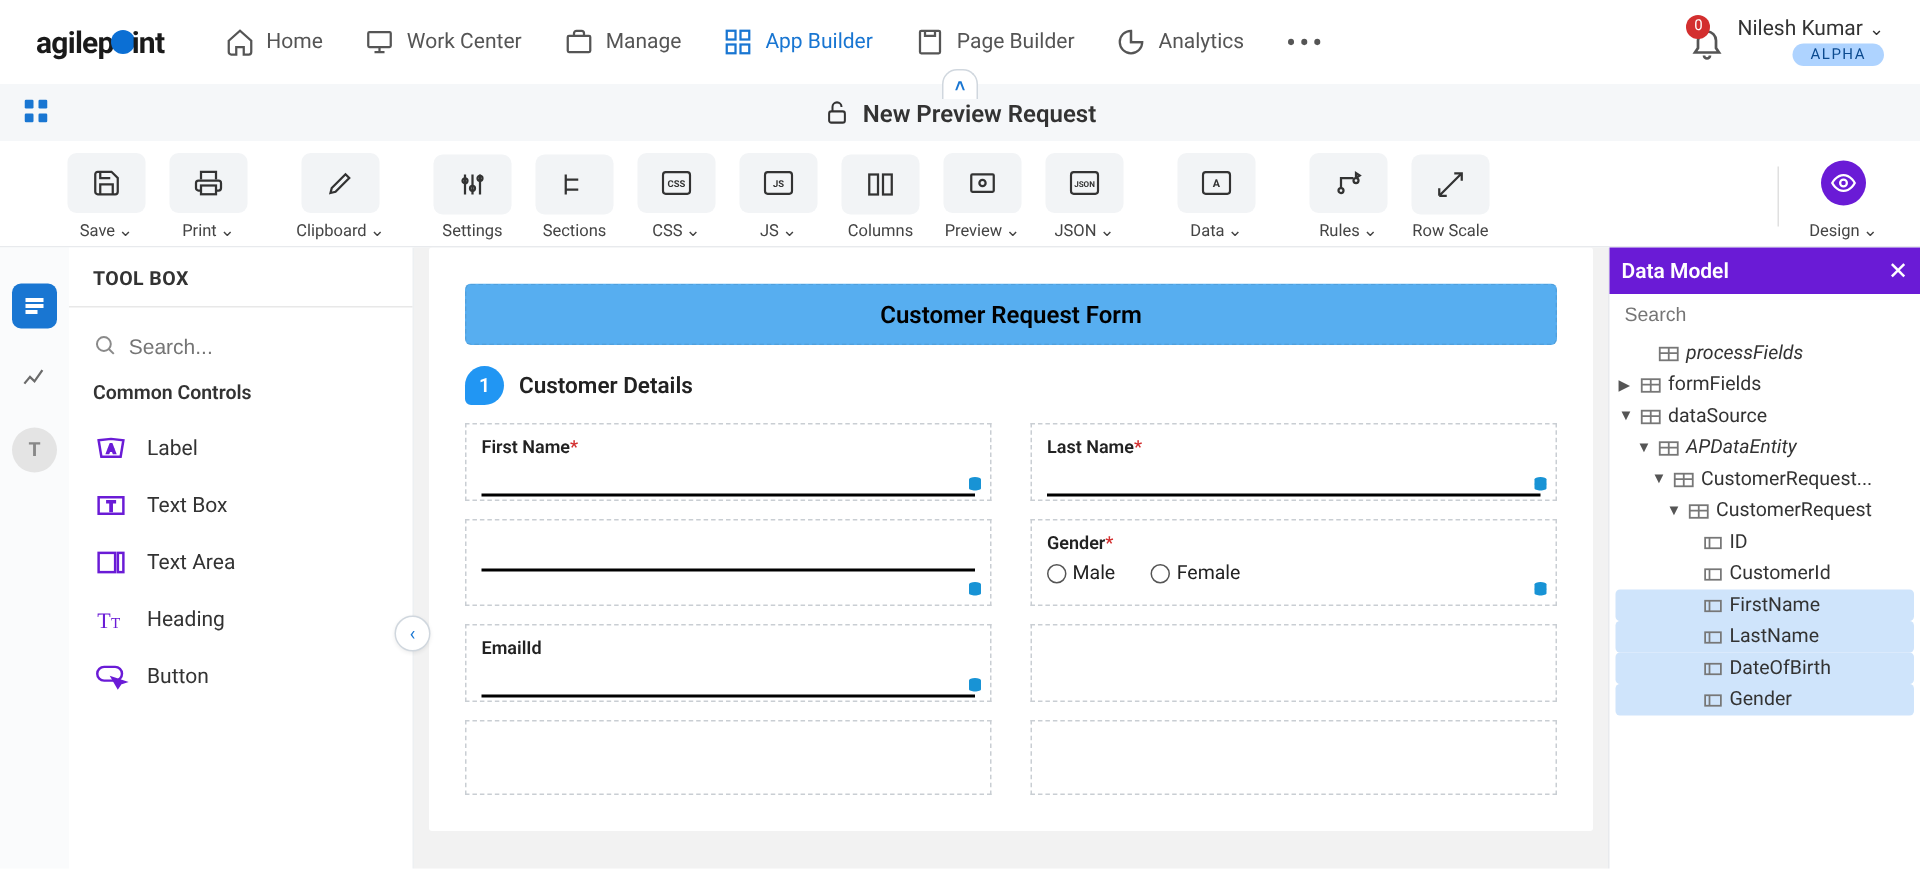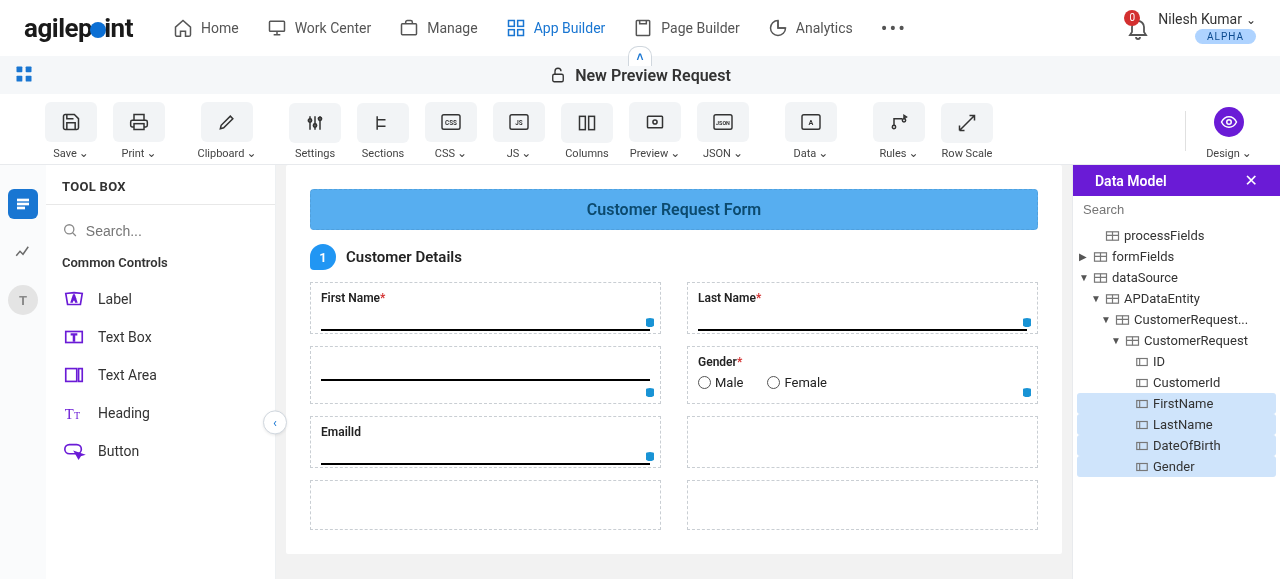--- a/index.html
+++ b/index.html
@@ -1,20 +1,20 @@
 <!DOCTYPE html>
 <html><head>
 <meta charset="utf-8">
 <style>
 * { box-sizing: border-box; margin: 0; padding: 0; }
 body { font-family: -apple-system, BlinkMacSystemFont, "Segoe UI", Roboto, Arial, sans-serif; font-size: 13px; color: #333; background: #fff; width: 1280px; height: 580px; overflow: hidden; }
 
 
 .topnav { display: flex; align-items: center; height: 56px; padding: 0 24px; border-bottom: 1px solid #fff; }
-.logo { font-size: 26px; font-weight: 700; letter-spacing: -0.5px; color: #1a1a1a; margin-right: 40px; }
+.logo { font-size: 20px; font-weight: 700; letter-spacing: -0.5px; color: #1a1a1a; margin-right: 40px; }
 .logo .dot { display:inline-block; width:16px; height:16px; border-radius:50%; background:#0b6fd4; vertical-align:-1px; margin:0 -2px; }
 .topnav-items { display: flex; gap: 28px; align-items: center; flex: 1; }
 .topnav-item { display: flex; align-items: center; gap: 8px; color: #555; cursor: pointer; font-size: 14px; }
 .topnav-item.active { color: #1976d2; }
 .topnav-item svg { width: 20px; height: 20px; }
 .topnav-item.active svg { stroke:#1976d2; fill:none; }
 .more-dots { font-size: 20px; color:#555; letter-spacing:2px; cursor:pointer; }
 .userbox { display:flex; align-items:center; gap:8px; }
 .bell { position:relative; width:24px; height:24px; }
 .bell .badge { position:absolute; top:-6px; left:-2px; background:#d32f2f; color:#fff; border-radius:50%; font-size:10px; width:16px; height:16px; display:flex; align-items:center; justify-content:center; }
@@ -53,48 +53,48 @@
 .toolbox .search { display:flex; align-items:flex-end; gap:8px; color:#8a8a8a; padding:6px 0 12px; }
 .toolbox .search input { border:none; outline:none; font-size:14px; color:#8a8a8a; width:100%; }
 .toolbox .group-title { font-size:13px; font-weight:600; color:#333; margin:4px 0 10px; }
 .tool-item { display:flex; align-items:center; gap:12px; padding:8px 0; cursor:grab; color:#333; font-size:14px; }
 .tool-item svg { color:#6a1bd6; }
 .toolbox .collapse-handle { position:absolute; right:-12px; top:50%; transform:translateY(160%); width:24px; height:24px; background:#fff; border:1px solid #d0d7de; border-radius:50%; display:flex; align-items:center; justify-content:center; color:#1976d2; cursor:pointer; box-shadow:0 1px 3px rgba(0,0,0,0.08); }
 
 
 .canvas-wrap { flex:1; background:#f2f2f2; padding:0 10px; overflow:auto; }
 .canvas { background:#fff; border-radius:2px; margin:0; padding:24px 24px; }
-.form-title-bar { background:#57aef0; color:#0c4a6e; text-align:center; font-weight:600; font-size:16px; padding:10px; border-radius:4px; border:1px dashed rgba(0,0,0,0.08); }
+.form-title-bar { background:#57aef0; color:#000000; text-align:center; font-weight:600; font-size:16px; padding:10px; border-radius:4px; border:1px dashed rgba(0,0,0,0.08); }
 .section-row { display:flex; align-items:center; gap:10px; margin:14px 0 12px; }
 .section-num { width:26px; height:26px; background:#2196f3; color:#fff; border-radius:50% 50% 50% 4px; display:flex; align-items:center; justify-content:center; font-size:13px; font-weight:600; }
 .section-name { font-weight:600; font-size:15px; color:#222; }
 .grid2 { display:grid; grid-template-columns:1fr 1fr; gap:12px 26px; }
 .field-cell { border:1px dashed #c9ced3; padding:8px 10px 2px; position:relative; min-height:50px; }
 .field-label { font-size:12px; font-weight:600; color:#222; }
 .req { color:#d32f2f; }
 .field-underline { border-bottom:2px solid #000; height:24px; margin-top:2px; }
 .db-icon { position:absolute; right:4px; bottom:4px; color:#1893d5; }
 .radio-group { display:flex; gap:24px; margin-top:6px; font-size:13px; color:#222; }
 .radio-group label { display:flex; align-items:center; gap:4px; }
 .radio-circ { width:13px; height:13px; border:1.5px solid #555; border-radius:50%; display:inline-block; }
 
 
 .datamodel { width:208px; background:#fff; border-left:1px solid #e8eaed; display:flex; flex-direction:column; }
-.dm-head { background:#6a1bd6; color:#fff; display:flex; align-items:center; justify-content:space-between; padding:6px 22px; font-weight:600; font-size:14px; }
+.dm-head { background:#6a1bd6; color:#fff; display:flex; align-items:center; justify-content:space-between; padding:6px 8px; font-weight:600; font-size:14px; }
 .dm-head .close { cursor:pointer; font-size:16px; font-weight:400; }
 .dm-search { padding:4px 10px; }
 .dm-search input { width:100%; border:none; outline:none; font-size:13px; color:#8a8a8a; padding:2px 0; }
 .dm-tree { padding:2px 4px; font-size:13px; color:#333; overflow:auto; }
 .dm-node { display:flex; align-items:center; gap:4px; padding:3px 2px; cursor:pointer; white-space:nowrap; }
 .dm-node.hl { background:#cfe4fb; border-radius:3px; }
 .dm-tree .tri { width:10px; display:inline-block; color:#555; font-size:10px; }
 .dm-tree .ico { color:#777; }
 .dm-tree .ico-table { display:inline-flex; width:15px; height:12px; }
 .dm-tree .ico-field { display:inline-flex; width:14px; height:12px; }
-.indent1 { padding-left:14px; } .indent2 { padding-left:24px; } .indent3 { padding-left:34px; } .indent5 { padding-left:58px; }
+.indent1 { padding-left:14px;font-style:italic; } .indent2 { padding-left:24px; } .indent3 { padding-left:34px; } .indent5 { padding-left:58px; }
 
 .chev::after { content:"⌄"; font-size:12px; }
 svg { display:block; }
 </style>
 </head>
 <body>
 
 <div class="topnav">
   <div class="logo">agilep<span class="dot"></span>int</div>
   <div class="topnav-items">

